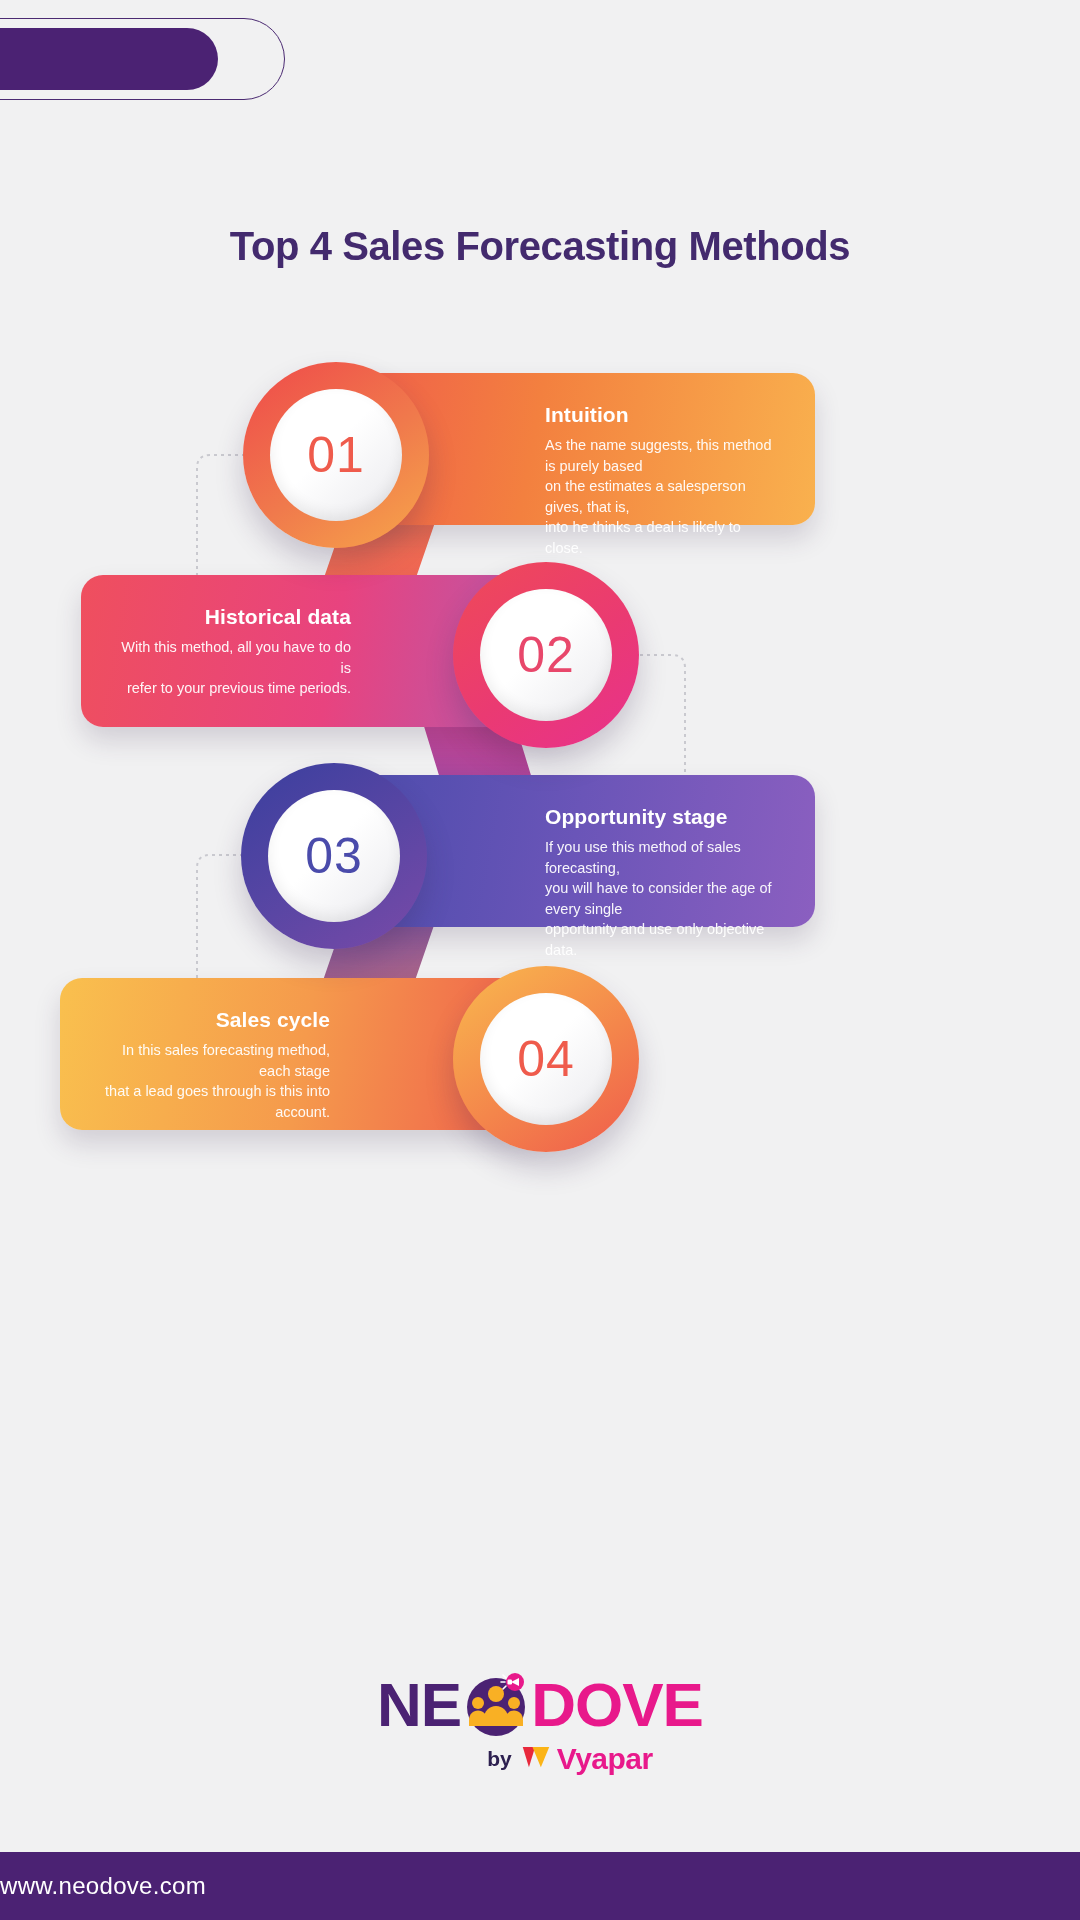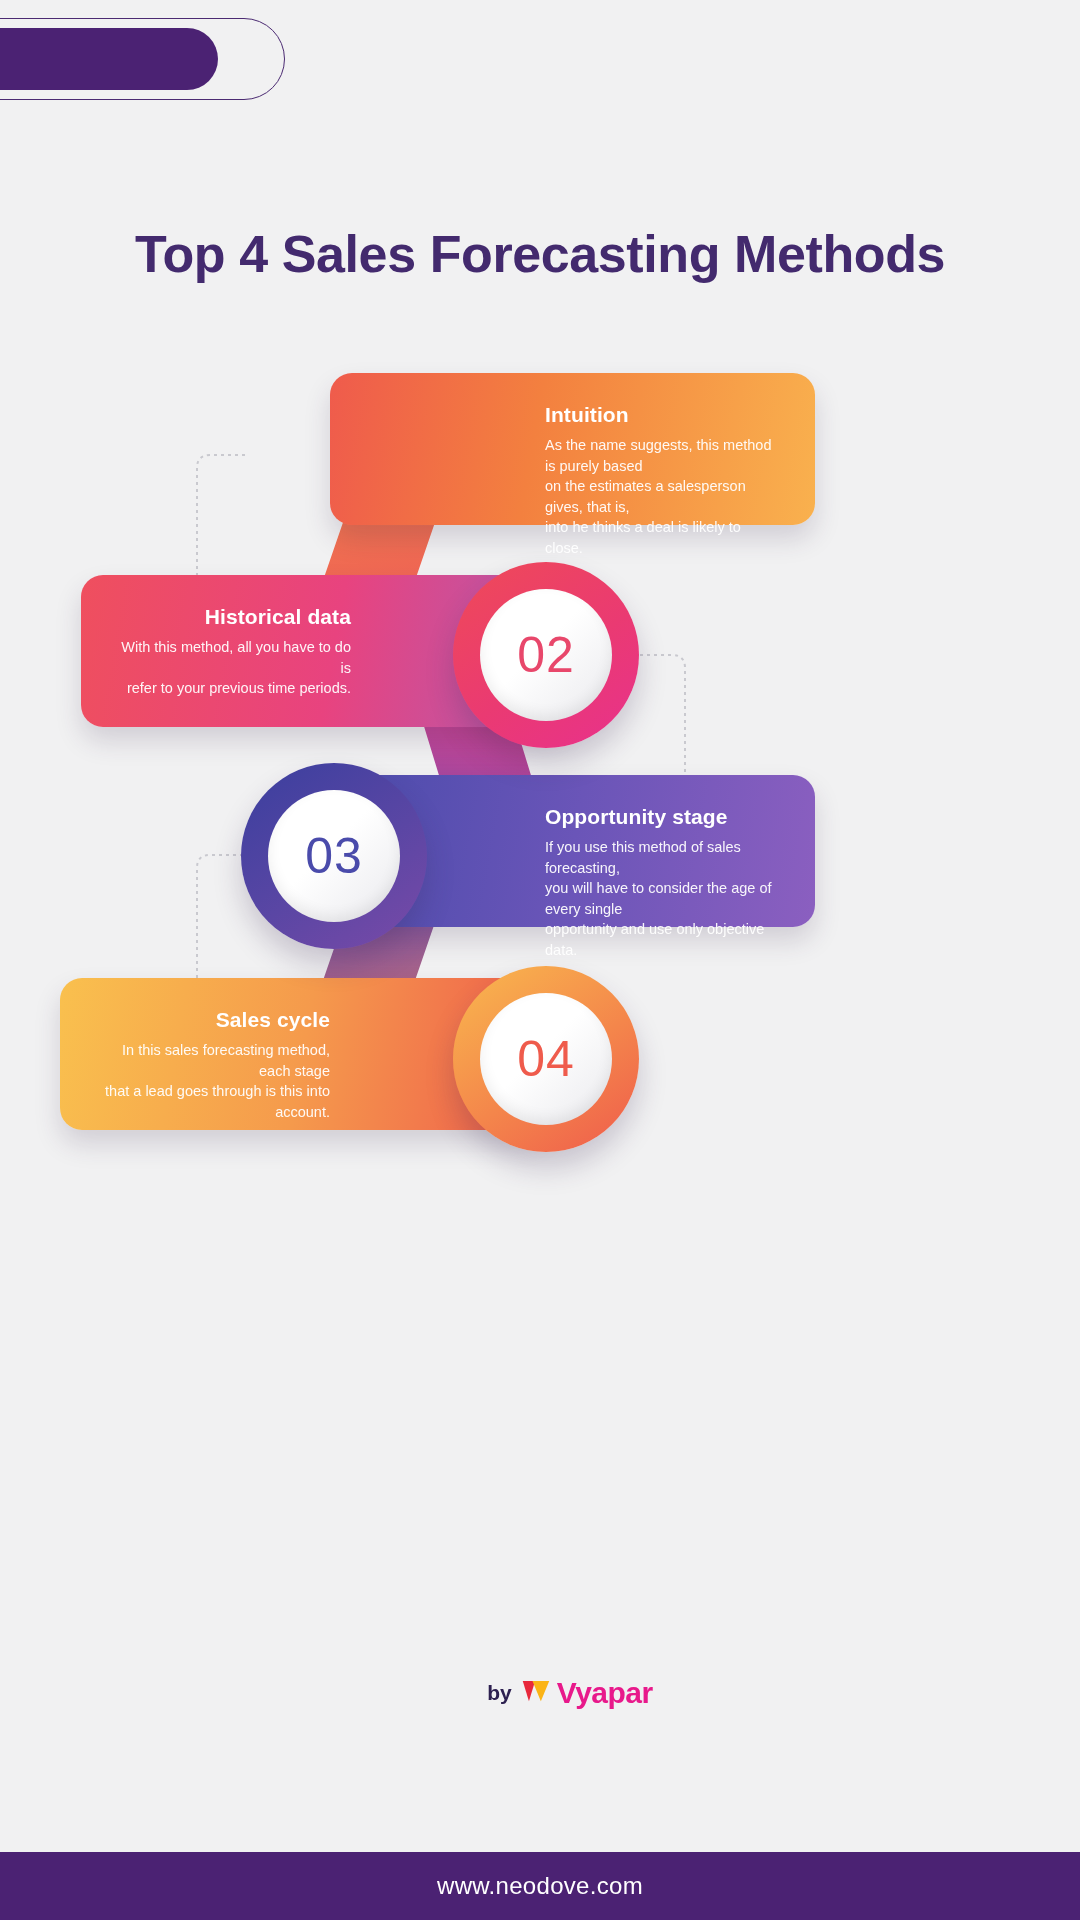--- a/index.html
+++ b/index.html
@@ -19,21 +19,21 @@
   }
   .pill-fill{
     position:absolute;left:-50px;top:10px;width:328px;height:62px;
     background:#4b2273;border-radius:31px;
   }
 
   
   .page-title{
     position:absolute;left:0;top:224px;width:1080px;
     text-align:center;
-    font-size:52px;font-weight:700;letter-spacing:-0.4px;
+    font-size:40px;font-weight:700;letter-spacing:-0.4px;
     color:#432a6e;
     font-family:"Liberation Sans",sans-serif;
   }
 
   
   .flow{position:absolute;left:0;top:0;width:1080px;height:1372px;}
   .dash-svg{position:absolute;left:0;top:0;width:1080px;height:1920px;pointer-events:none;}
 
   
   .stem{position:absolute;z-index:1;}
@@ -94,21 +94,21 @@
   .byrow{
     display:flex;align-items:center;justify-content:flex-start;
     margin-top:4px;margin-left:60px;
   }
   .by-txt{font-size:21px;font-weight:700;color:#2d2050;margin-right:9px;}
   .vy-txt{font-size:30px;font-weight:800;color:#e8198b;letter-spacing:-.5px;}
 
   
   .footer{
     position:absolute;left:0;bottom:0;width:1080px;height:68px;
-    background:#4b2273;display:flex;align-items:center;justify-content:center;
+    background:#4b2273;display:flex;align-items:center;justify-content:flex-start;
   }
   .footer span{
     color:#ffffff;font-size:24px;letter-spacing:.3px;font-weight:400;
   }
 </style>
 </head>
 <body>
 
 <div class="pill-wrap">
   <div class="pill-outline"></div>
@@ -128,20 +128,25 @@
   <div class="stem" style="left:318px;top:470px;width:92px;height:250px;background:linear-gradient(170deg,#f07a4c,#ef4f5e);transform:skewX(-19deg);border-radius:10px;"></div>
   <div class="stem" style="left:445px;top:670px;width:92px;height:250px;background:linear-gradient(190deg,#e8418a,#5d4fb4);transform:skewX(17deg);border-radius:10px;"></div>
   <div class="stem" style="left:318px;top:870px;width:92px;height:250px;background:linear-gradient(170deg,#6a4fba,#f07a4c);transform:skewX(-19deg);border-radius:10px;"></div>
 
   <div class="card right-text" style="left:330px;top:373px;width:485px;height:152px;background:linear-gradient(100deg,#ef5b4c 0%,#f3803f 42%,#f9b14e 100%);">
     <p class="c-title">Intuition</p>
     <p class="c-body">As the name suggests, this method is purely based
 on the estimates a salesperson gives, that is,
 into he thinks a deal is likely to close.</p>
   </div>
+  <div class="circ" style="left:243px;top:362px;width:186px;height:186px;background:linear-gradient(145deg,#ef4a4a 0%,#f07a4c 55%,#f7a64a 100%);">
+    <div class="inner" style="width:132px;height:132px;">
+      <span class="num" style="color:#ef5b4c;">01</span>
+    </div>
+  </div>
 
   <div class="card left-text" style="left:60px;top:575px;width:485px;height:152px;background:linear-gradient(100deg,#ef4f5e 0%,#e8437f 52%,#b15bb0 100%);margin-left:21px;">
     <p class="c-title">Historical data</p>
     <p class="c-body">With this method, all you have to do is
 refer to your previous time periods.</p>
   </div>
   <div class="circ" style="left:453px;top:562px;width:186px;height:186px;background:linear-gradient(145deg,#ef4a57 0%,#ea3a72 55%,#e8318d 100%);">
     <div class="inner" style="width:132px;height:132px;">
       <span class="num" style="color:#e8476b;">02</span>
     </div>
@@ -165,20 +170,41 @@
 that a lead goes through is this into account.</p>
   </div>
   <div class="circ" style="left:453px;top:966px;width:186px;height:186px;background:linear-gradient(145deg,#f9b94e 0%,#f4864b 55%,#ef5b4c 100%);">
     <div class="inner" style="width:132px;height:132px;">
       <span class="num" style="color:#ef5b4c;">04</span>
     </div>
   </div>
 </div>
 
 <div class="logo-wrap">
+  <div class="logo-row">
+    <span class="logo-ne">NE</span>
+
+    <span class="logo-o">
+      <svg viewBox="0 0 66 66" width="66" height="66">
+        <circle cx="33" cy="35" r="29" fill="#4b2273"></circle>
+        <circle cx="33" cy="22" r="8" fill="#f9b024"></circle>
+        <path d="M21 46c0-7 5.4-12 12-12s12 5 12 12v8H21z" fill="#f9b024"></path>
+        <circle cx="15" cy="31" r="6" fill="#f9b024"></circle>
+        <path d="M6 48c0-5.5 4-9.5 9-9.5s9 4 9 9.5v6H6z" fill="#f9b024"></path>
+        <circle cx="51" cy="31" r="6" fill="#f9b024"></circle>
+        <path d="M42 48c0-5.5 4-9.5 9-9.5s9 4 9 9.5v6H42z" fill="#f9b024"></path>
+        <circle cx="52" cy="10" r="9" fill="#e8198b"></circle>
+        <path d="M48 10l8-4v8z" fill="#ffffff"></path>
+        <rect x="44.5" y="7.5" width="4.5" height="5" rx="1.2" fill="#ffffff"></rect>
+        <path d="M40 3l3 3M38 10h4M40 17l3-3" stroke="#ffffff" stroke-width="1.6" stroke-linecap="round" fill="none"></path>
+      </svg>
+    </span>
+
+    <span class="logo-d">DOVE</span>
+  </div>
 
   <div class="byrow">
     <span class="by-txt">by</span>
     <span style="display:inline-block;margin-right:6px;">
       <svg viewBox="0 0 34 30" width="30" height="27">
         <path d="M2 3h14l-7 23z" fill="#e8283c"></path>
         <path d="M13 3h19l-9.5 23L13 3z" fill="#fbb416"></path>
       </svg>
     </span>
     <span class="vy-txt">Vyapar</span>

